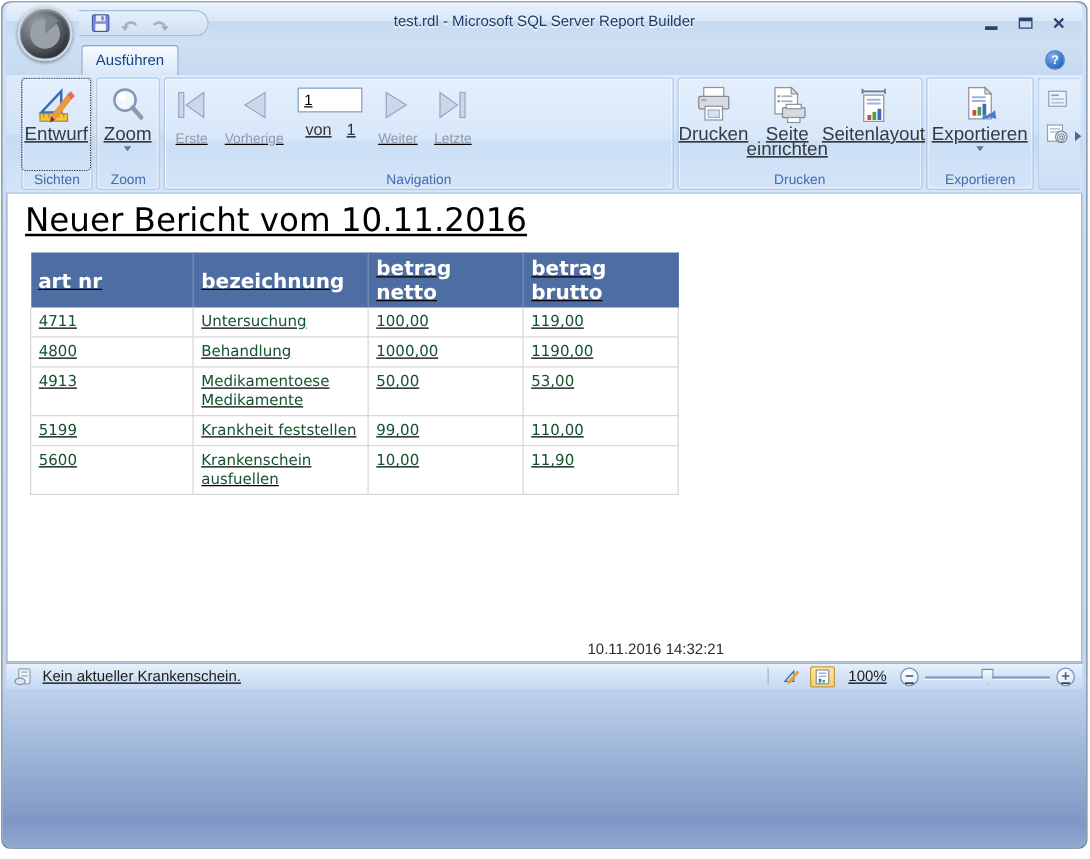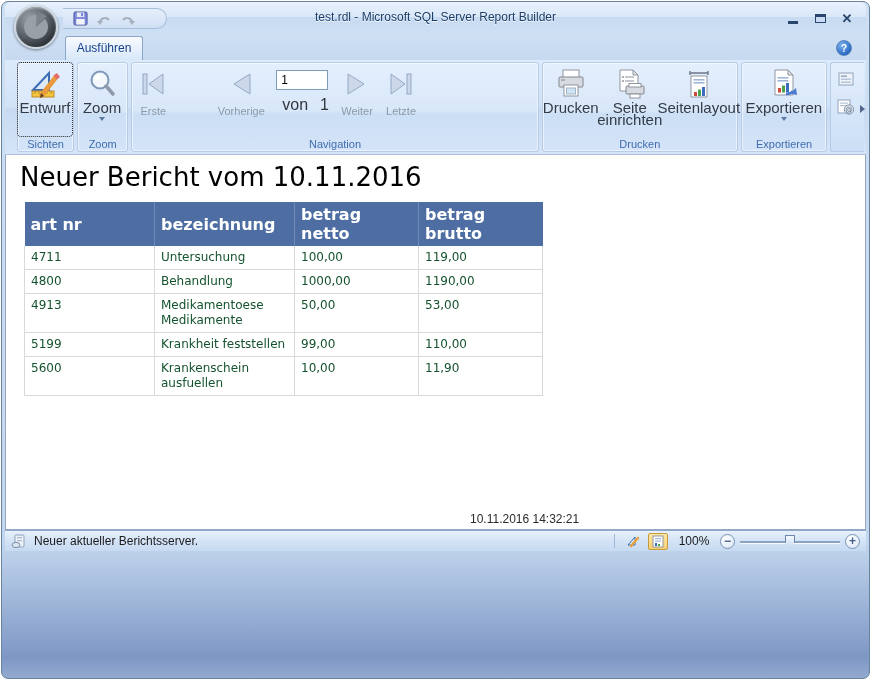--- a/index.html
+++ b/index.html
@@ -1,20 +1,20 @@
 <!DOCTYPE html>
 <html style="--header-blue: #4d6da3;"><head>
 <meta charset="utf-8">
 <style>
   * { margin:0; padding:0; box-sizing:border-box; }
   html,body { width:872px; height:687px; background:#fff; font-family:"Liberation Sans", sans-serif; overflow:hidden; }
 
   .window{ position:absolute; left:1px; top:1px; width:869px; height:678px;
     background:linear-gradient(180deg,#cfe0f4 0%,#c2d6ee 80%,#7e97c5 97%,#93a9cf 100%);
-    border:1px solid #68839f; border-radius:7px; padding:0 3px; }
+    border:1px solid #68839f; border-radius:7px; padding:0 3px;text-decoration:underline; }
 
   
   .titlebar{ position:relative; height:33px;
     background:linear-gradient(180deg,#e9f2fd 0%,#d9e7f8 45%,#c6daf1 46%,#cfe0f4 100%);
     border-radius:6px 6px 0 0; }
   .office-btn{ position:absolute; left:9px; top:3px; width:44px; height:44px; border-radius:50%;
     background:radial-gradient(circle at 35% 30%, #9aa2ab 0%, #5d636b 45%, #2e3338 75%, #171a1d 100%);
     border:2px solid #cfd8e2; box-shadow:0 1px 3px rgba(0,0,0,.45), inset 0 1px 2px rgba(255,255,255,.5);
     z-index:5; cursor:pointer; }
   .qat{ position:absolute; left:58px; top:6px; height:21px; width:104px; display:flex; align-items:center;
@@ -52,21 +52,21 @@
     font-size:15px; color:#333b46; text-align:center; line-height:12px; cursor:pointer; border-radius:3px; }
   .bigbtn .drop{ width:0; height:0; border-left:3px solid transparent; border-right:3px solid transparent;
     border-top:4px solid #5d79a2; margin-top:1px; }
   .focus-dotted{ outline:1px dotted #2b2b2b; }
 
   .navbtn{ display:flex; flex-direction:column; align-items:center; padding-top:9px; gap:9px;
     font-size:11px; color:#8e99a8; cursor:pointer; }
   .pagebox-col{ display:flex; flex-direction:column; align-items:flex-start; padding-top:7px; margin:0 6px; }
   .page-input{ width:52px; height:20px; border:1px solid #7f9db9; font-size:12px; padding:1px 4px;
     font-family:"Liberation Sans",sans-serif; }
-  .von-row{ font-size:16px; color:#32373e; margin-top:6px; padding-left:6px; }
+  .von-row{ font-size:13px; color:#32373e; margin-top:6px; padding-left:6px; }
   .von-row .cnt{ margin-left:12px; }
   .ministack{ display:flex; flex-direction:column; justify-content:flex-start; gap:7px; padding:8px 6px 0 16px; }
   .ministack .mini{ display:flex; align-items:center; gap:5px; font-size:11px; cursor:pointer; }
   .mini.enabled{ color:#1e242c; }
   .mini.disabled{ color:#97a0ad; }
 
   .cutpanel{ position:relative; width:34px; border:1px solid #b5cbe7; border-right:none; border-radius:3px 0 0 3px;
     background:linear-gradient(180deg,#e4effd,#cbdff5); display:flex; flex-direction:column; gap:8px;
     padding:6px 2px 0 4px; }
   .cutbtn{ width:22px; height:20px; display:flex; align-items:center; justify-content:center; cursor:pointer; }
@@ -182,21 +182,21 @@
     </div>
 
     <div class="rgroup" style="width:414px;">
       <div class="navbtn" style="width:42px;">
         <svg width="28" height="24" viewBox="0 0 28 24">
           <rect x="4" y="2" width="4" height="20" fill="#ccd8ea" stroke="#94a8c4"></rect>
           <polygon points="24,2 10,12 24,22" fill="#ccd8ea" stroke="#94a8c4"></polygon>
         </svg>
         <span>Erste</span>
       </div>
-      <div class="navbtn" style="width:58px;margin-left:38px;">
+      <div class="navbtn" style="width:58px;">
         <svg width="28" height="24" viewBox="0 0 28 24">
           <polygon points="23,2 7,12 23,22" fill="#ccd8ea" stroke="#94a8c4"></polygon>
         </svg>
         <span>Vorherige</span>
       </div>
       <div class="pagebox-col">
         <input class="page-input" value="1" style="">
         <div class="von-row">
           <span>von</span><span class="cnt">1</span>
         </div>
@@ -351,21 +351,21 @@
     <div class="timestamp">10.11.2016 14:32:21</div>
   </div>
 
   <div class="statusbar">
     <svg width="17" height="15" viewBox="0 0 17 15">
       <rect x="4" y="1" width="9" height="12" rx="1" fill="#eef3f9" stroke="#8fa3bd"></rect>
       <rect x="6" y="3" width="5" height="1.4" fill="#aebdd1"></rect>
       <rect x="6" y="6" width="5" height="1.4" fill="#aebdd1"></rect>
       <ellipse cx="5" cy="11" rx="4" ry="2.6" fill="#dbe5f0" stroke="#7c90ab"></ellipse>
     </svg>
-    <span>Neuer aktueller Berichtsserver.</span>
+    <span>Kein aktueller Krankenschein.</span>
     <div class="sb-right">
       <div class="sb-sep"></div>
       <div class="viewbtn">
         <svg width="14" height="13" viewBox="0 0 14 13">
           <polygon points="2,10 9,2 9,10" fill="#dce9f7" stroke="#3b6cb4"></polygon>
           <line x1="5" y1="11" x2="12" y2="3" stroke="#e8a33d" stroke-width="2.5" stroke-linecap="round"></line>
         </svg>
       </div>
       <div class="viewbtn selected">
         <svg width="13" height="13" viewBox="0 0 13 13">

